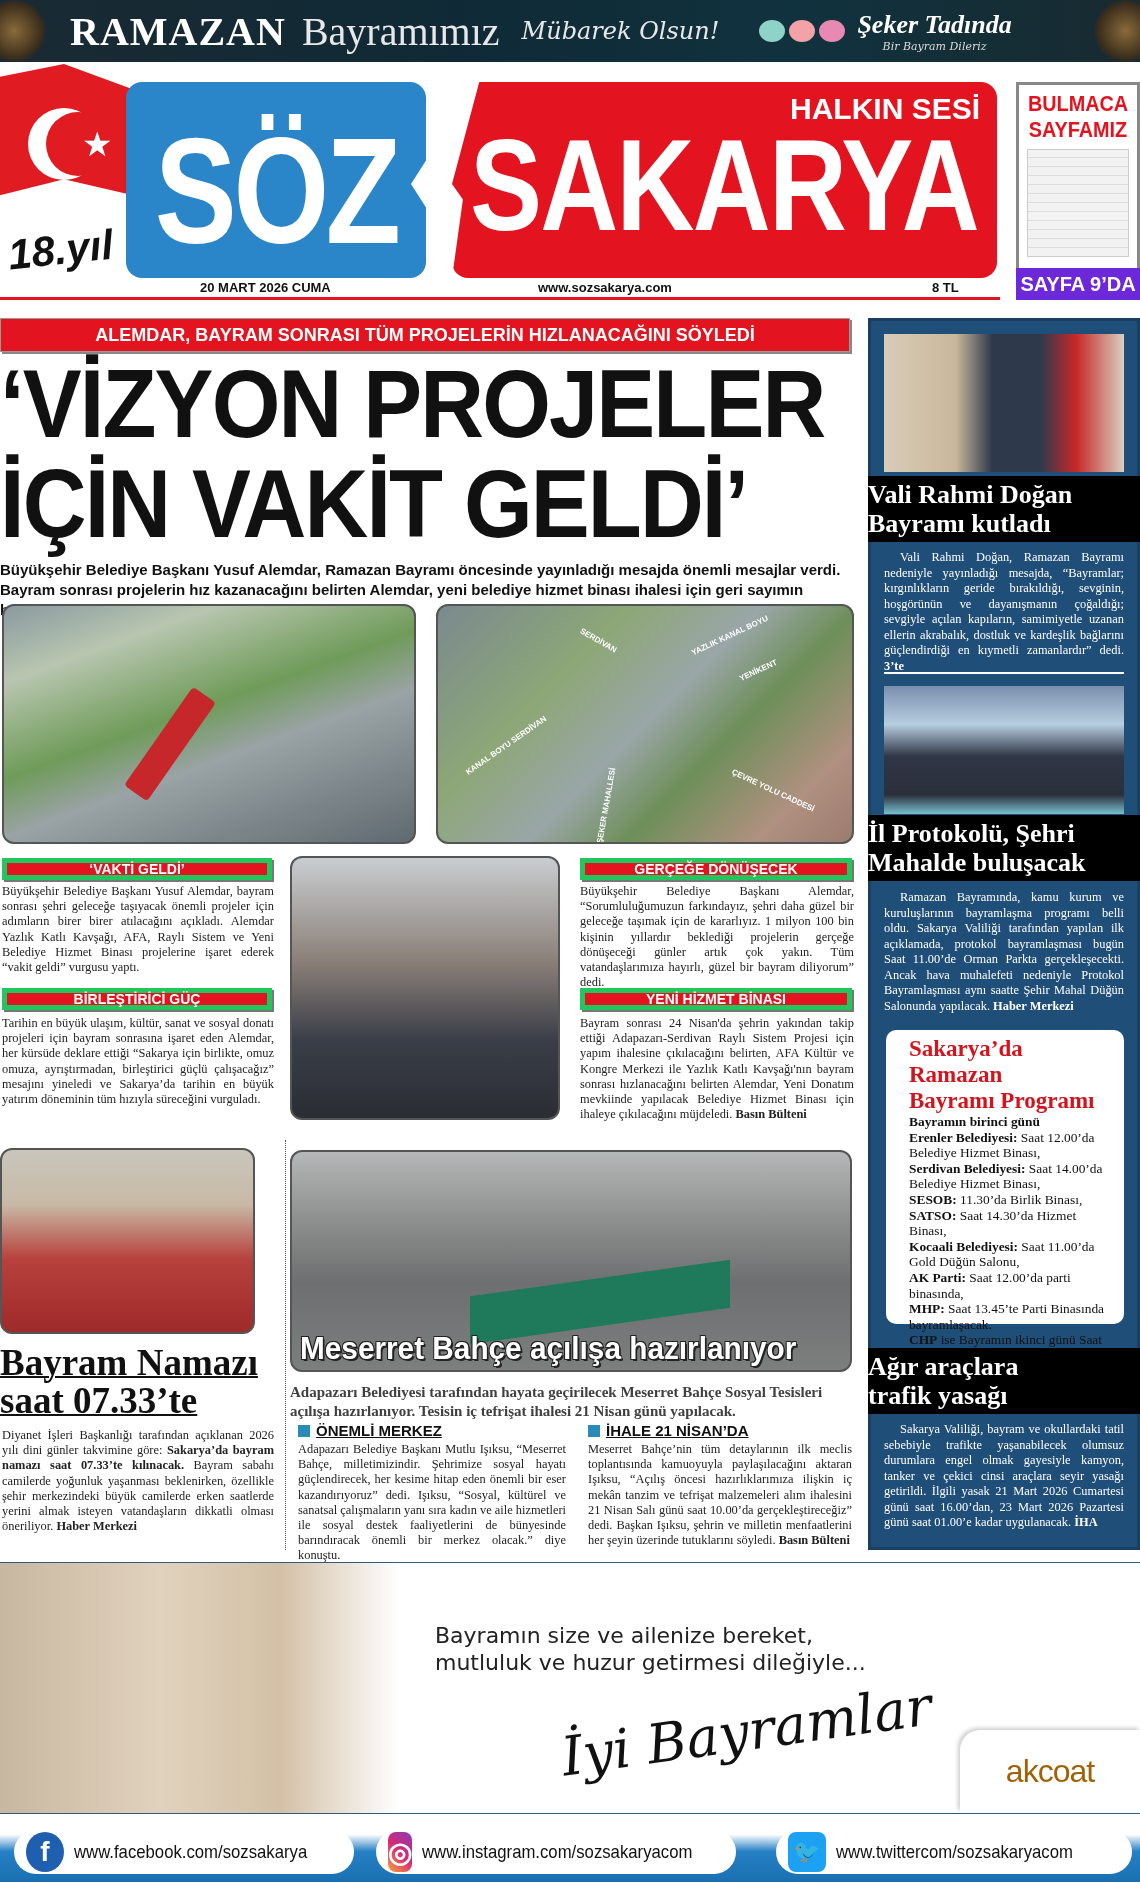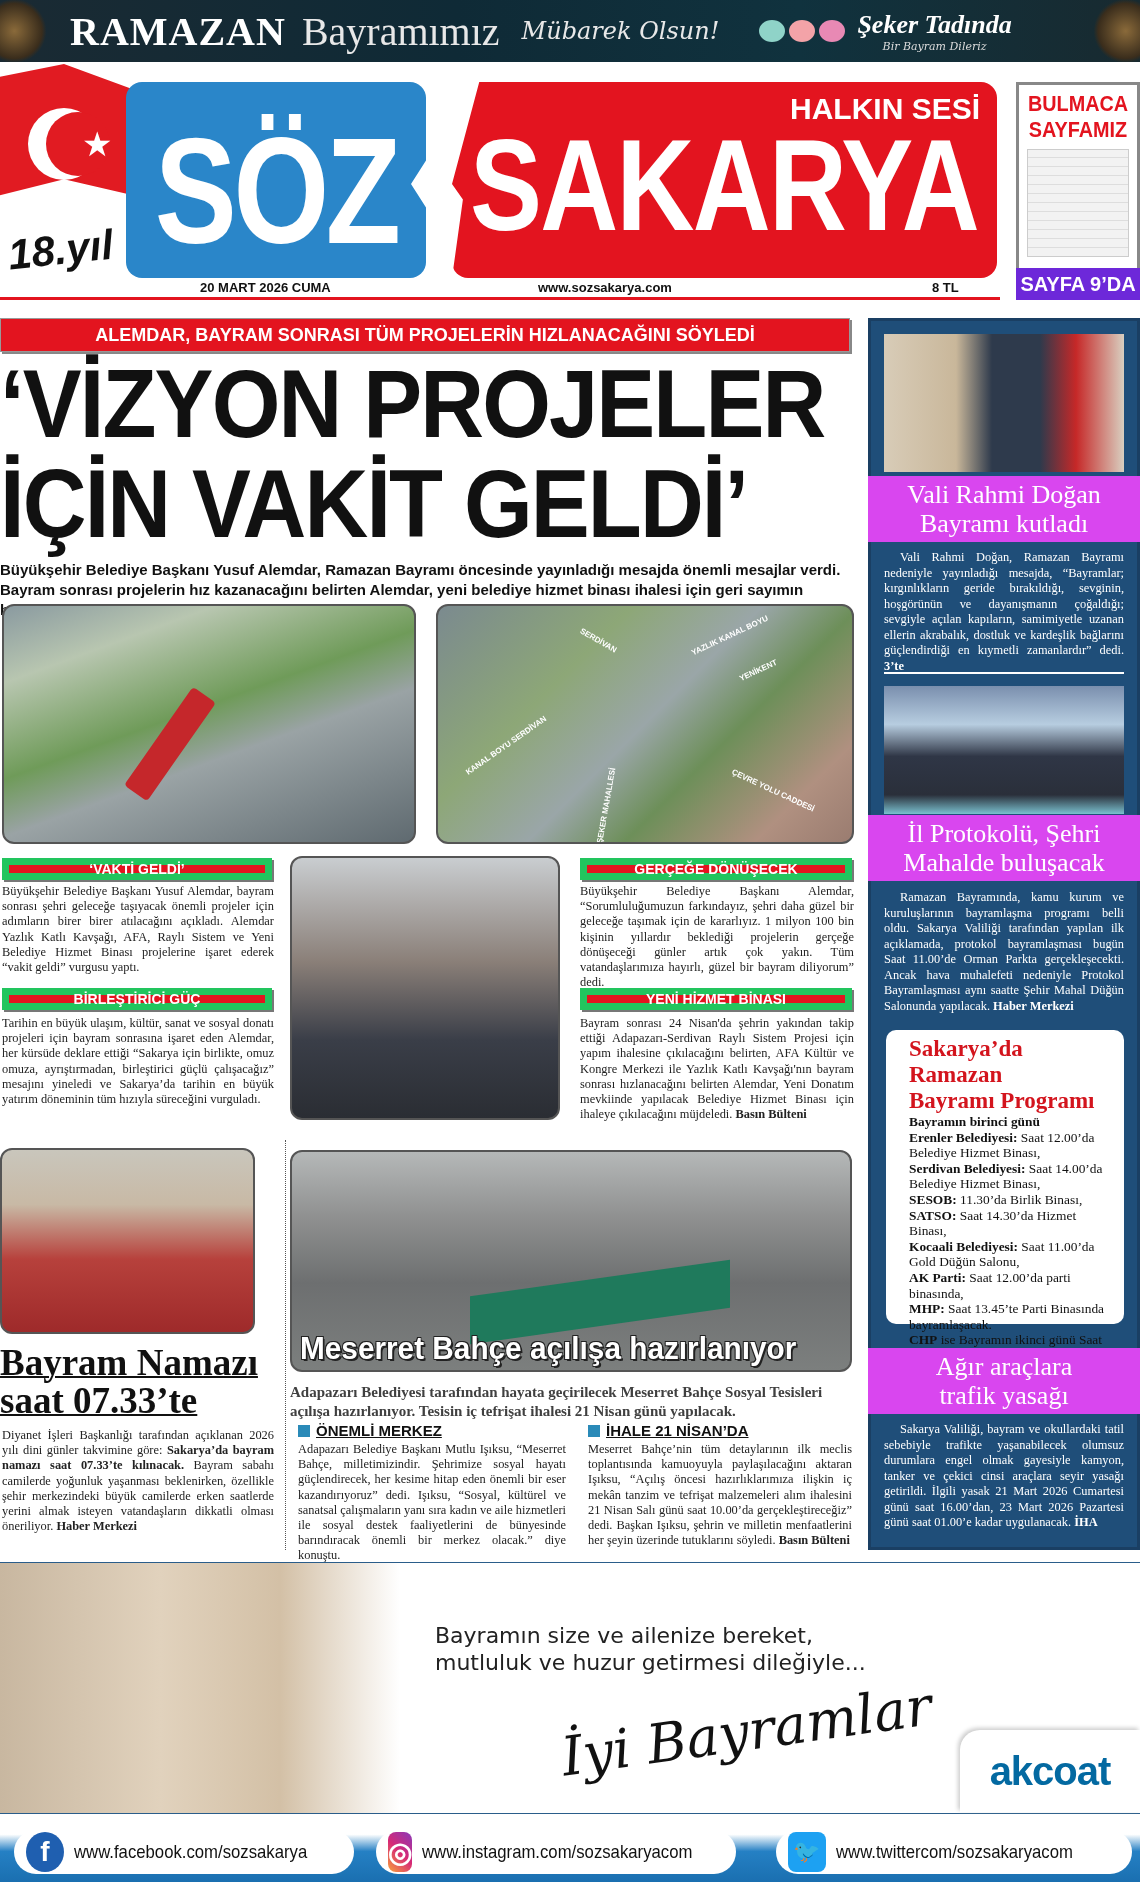--- a/index.html
+++ b/index.html
@@ -38,49 +38,49 @@
   .bulmaca .s{position:absolute;left:-3px;bottom:-3px;width:124px;height:32px;background:#6d28d9;color:#fff;font-family:"Liberation Sans",sans-serif;font-weight:bold;font-size:20px;text-align:center;line-height:32px}
   
   .kicker{left:0;top:318px;width:850px;height:34px;background:#e3141f;border:1px solid #999;box-shadow:2px 2px 0 #888;color:#fff;font-family:"Liberation Sans",sans-serif;font-weight:bold;font-size:18px;display:flex;align-items:center;justify-content:center}
   .headline{left:0;top:354px;width:860px;font-family:"Liberation Sans",sans-serif;font-weight:bold;font-size:96px;line-height:100px;color:#111;letter-spacing:-2px;transform:scaleX(.92);transform-origin:left top;white-space:nowrap}
   .lead{left:0;top:560px;width:858px;font-family:"Liberation Sans",sans-serif;font-weight:bold;font-size:15px;line-height:20px;color:#111}
   .photo{border-radius:12px;border:2px solid #555;overflow:hidden}
   .p1{left:2px;top:604px;width:414px;height:240px;background:linear-gradient(160deg,#8a9aa0 0%,#b8c6b0 20%,#6f9b59 45%,#9aa3a5 60%,#5f6a70 100%)}
   .p1-tram{left:110px;top:730px;width:120px;height:28px;background:#c5272b;transform:rotate(-55deg);border-radius:4px}
   .p2{left:436px;top:604px;width:418px;height:240px;background:linear-gradient(135deg,#7b8a8f 0%,#8da777 30%,#9aa6a8 50%,#6d8f59 65%,#b09080 85%,#9a7c70 100%)}
   .p2 .lbl{position:absolute;font-family:"Liberation Sans",sans-serif;font-weight:bold;font-size:8px;color:#fff}
-  .sec-head{height:22px;background:#e3141f;border:7px solid #22c55e;box-shadow:2px 2px 0 #777;color:#fff;font-family:"Liberation Sans",sans-serif;font-weight:bold;font-size:14px;display:flex;align-items:center;justify-content:center}
+  .sec-head{height:22px;background:#e3141f;border:5px solid #22c55e;box-shadow:2px 2px 0 #777;color:#fff;font-family:"Liberation Sans",sans-serif;font-weight:bold;font-size:14px;display:flex;align-items:center;justify-content:center}
   .body-txt{font-family:Liberation Serif, serif;font-size:12.4px;line-height:15.2px;color:#222;text-align:justify}
   .p3{left:290px;top:856px;width:270px;height:264px;background:linear-gradient(180deg,#c9cdd0 0%,#8a7f78 40%,#3a3e48 70%,#2a2d33 100%)}
   .p4{left:0;top:1148px;width:255px;height:186px;background:linear-gradient(180deg,#c9c6bc 0%,#c8b9a5 30%,#b7413c 60%,#9e2a2a 100%)}
   .namaz-head{left:0;top:1344px;font-family:"Liberation Serif",serif;font-weight:bold;font-size:37px;line-height:38px;color:#111;text-decoration:underline;text-decoration-thickness:2px}
   .p5{left:290px;top:1150px;width:562px;height:222px;background:linear-gradient(180deg,#b5b8b8 0%,#8f9090 30%,#6d6f70 60%,#7c7f7e 100%)}
   .p5-band{left:470px;top:1278px;width:260px;height:48px;background:#1f7a5c;transform:skewY(-8deg)}
   .meserret-title{left:300px;top:1330px;font-family:"Liberation Sans",sans-serif;font-weight:bold;font-size:32px;color:#fff;text-shadow:2px 2px 0 #222,-1px -1px 0 #222,1px -1px 0 #222,-1px 1px 0 #222;white-space:nowrap;transform:scaleX(.93);transform-origin:left top}
   .meserret-lead{left:290px;top:1383px;width:562px;font-family:Liberation Serif, serif;font-weight:bold;font-size:15px;line-height:19px;color:#404040}
   .sub-h{font-family:"Liberation Sans",sans-serif;font-weight:bold;font-size:15px;color:#111;text-decoration:underline;display:flex;align-items:center;gap:6px}
   .sub-h .sq{width:12px;height:12px;background:#2a8ab8;display:inline-block}
   .vdiv{left:285px;top:1140px;width:0;height:410px;border-left:1px dotted #555}
   
   .rcol{left:868px;top:318px;width:272px;height:1232px;background:#1f4e79;border:3px solid #1a3f63}
   .r-photo{left:884px;top:334px;width:240px;height:138px;background:linear-gradient(90deg,#d8ccb8 0%,#c9b79a 30%,#2e3a4c 45%,#2e3a4c 65%,#c62828 80%,#d9cfc0 100%)}
-  .r-red{background:#d946ef;color:#fff;font-family:"Liberation Serif",serif;font-weight:normal;text-align:center;display:flex;flex-direction:column;justify-content:center}
+  .r-red{background:#000000;color:#fff;font-family:"Liberation Serif",serif;font-weight:bold;display:flex;flex-direction:column;justify-content:center}
   .r-body{font-family:"Liberation Serif",serif;font-size:12.4px;line-height:15.5px;color:#fff;text-align:justify}
   .r-sep{height:2px;background:#fff}
   .r-photo2{left:884px;top:686px;width:240px;height:128px;background:linear-gradient(180deg,#7a8fae 0%,#b7cde0 30%,#2f3646 55%,#2a2f3a 85%,#7ac0cf 100%)}
   .prog-box{left:886px;top:1030px;width:238px;height:294px;background:#fff;border-radius:10px}
   .prog-title{font-family:"Liberation Serif",serif;font-weight:bold;font-size:23px;line-height:26px;color:#d3141d}
   .prog-list{font-family:"Liberation Serif",serif;font-size:13.4px;line-height:15.6px;color:#111}
   
   .ad{left:0;top:1562px;width:1140px;height:252px;background:#fff;border-top:1px solid #2a5d8a;border-bottom:1px solid #2a5d8a}
   .ad-photo{left:0;top:1563px;width:400px;height:250px;background:linear-gradient(90deg,#c8b7a0 0%,#e1d2bd 40%,#d3c0a6 70%,#fff 100%)}
   .ad-text{left:435px;top:1622px;font-family:"DejaVu Sans",sans-serif;font-size:22px;line-height:27px;color:#222}
   .ad-script{left:560px;top:1700px;font-family:"DejaVu Serif",serif;font-style:italic;font-size:54px;color:#111;transform:rotate(-8deg)}
   .ad-logo{left:960px;top:1730px;width:180px;height:82px;background:#fff;border-radius:20px 0 0 0;box-shadow:-2px -2px 4px #ccc;display:flex;align-items:center;justify-content:center}
-  .ad-logo span{font-family:"Liberation Sans",sans-serif;font-weight:bold;font-size:40px;color:#0369a1;letter-spacing:-1px}
+  .ad-logo span{font-family:"Liberation Sans",sans-serif;font-weight:normal;font-size:32px;color:#a16207;letter-spacing:-1px}
   
   .footer{left:0;top:1814px;width:1140px;height:68px;background:linear-gradient(180deg,#fff 0%,#fff 30%,#2580c4 55%,#1a6fb0 100%)}
   .foot-pill{position:absolute;top:1830px;height:44px;background:#fff;border-radius:22px;display:flex;align-items:center;gap:10px;padding:0 12px}
   .foot-pill .ic{width:38px;height:40px;border-radius:8px;display:flex;align-items:center;justify-content:center;color:#fff;font-family:"Liberation Sans",sans-serif;font-weight:bold;font-size:28px}
   .foot-pill .tx{font-family:"Liberation Sans",sans-serif;font-size:19px;color:#111;transform:scaleX(.88);transform-origin:left center;white-space:nowrap}
 </style>
 </head>
 <body>
 
 <div class="abs top-banner">

